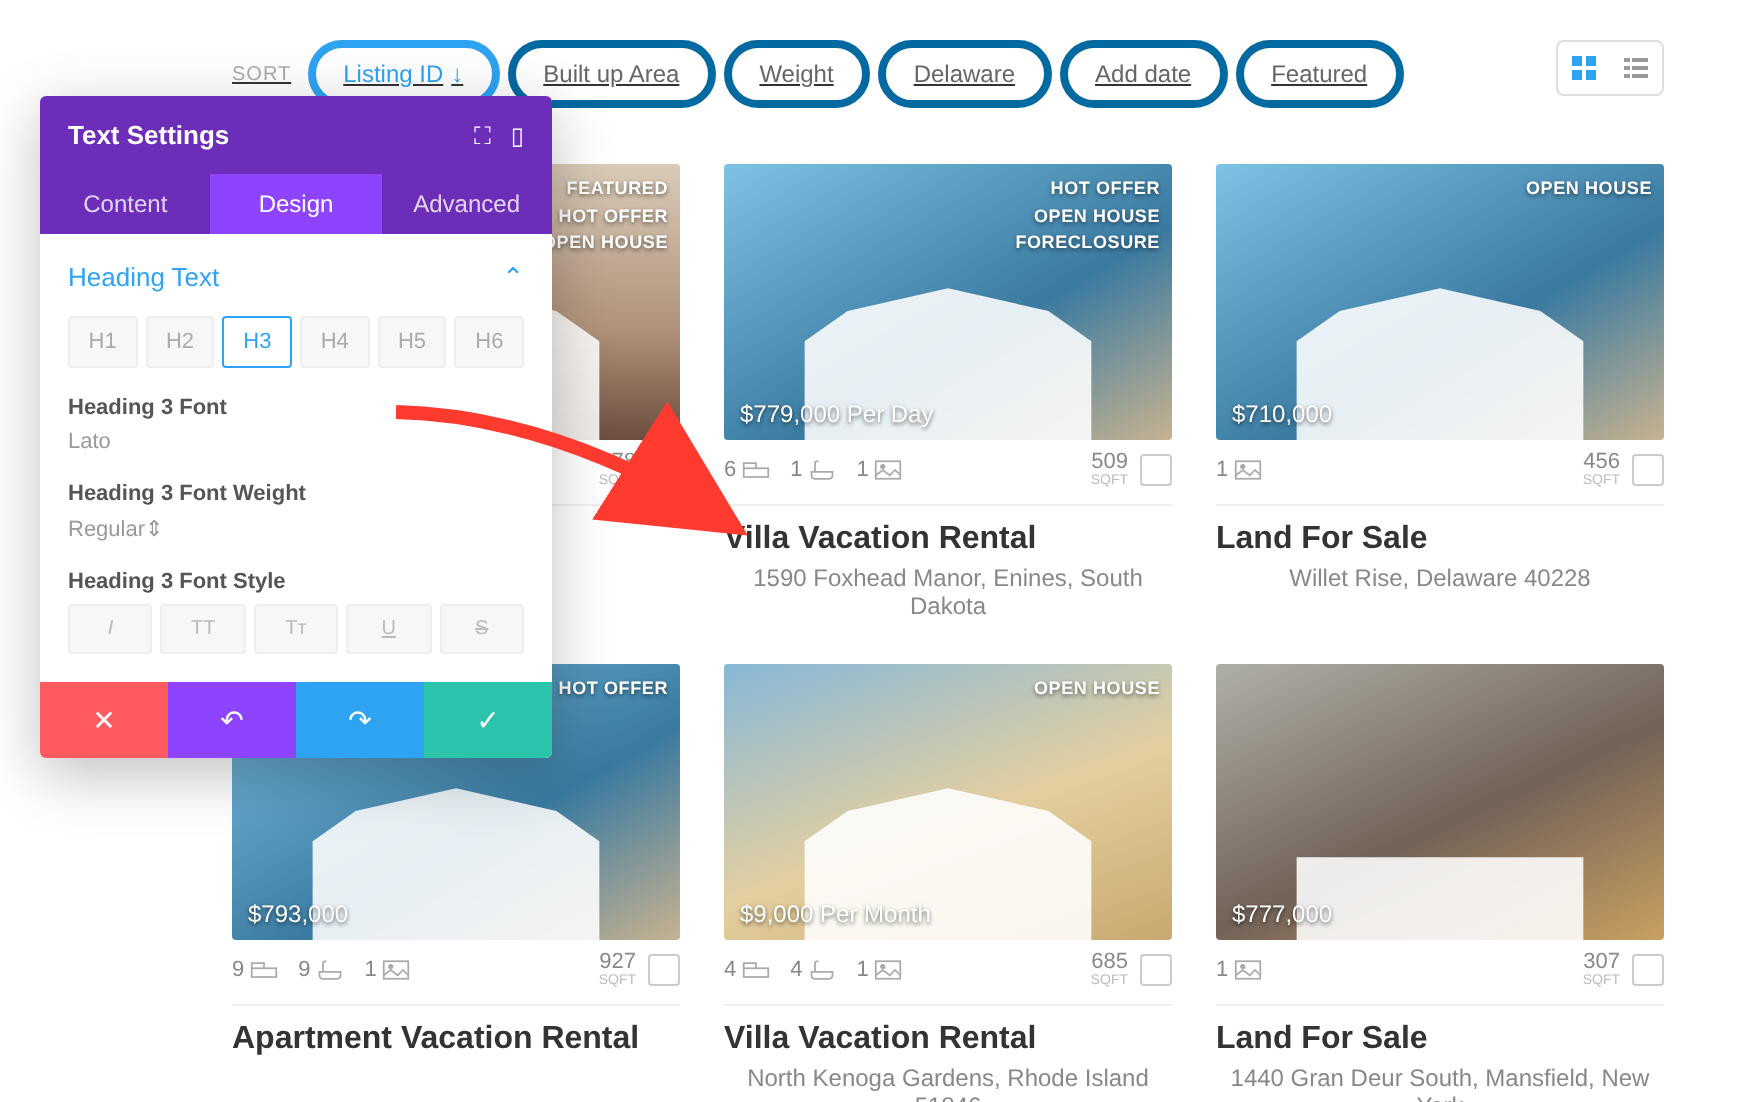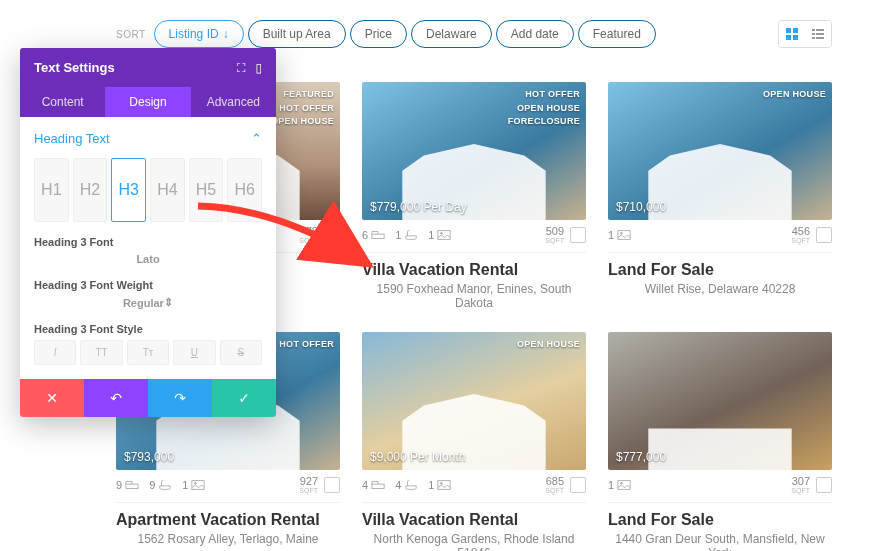--- a/index.html
+++ b/index.html
@@ -1,45 +1,45 @@
 <!DOCTYPE html>
 <html><head>
 <meta charset="utf-8">
 <style>
   * { margin: 0; padding: 0; box-sizing: border-box; font-family: -apple-system, BlinkMacSystemFont, "Segoe UI", Helvetica, Arial, sans-serif; }
   body { background: #fff; width: 880px; height: 551px; position: relative; overflow: hidden; color: #333; }
 
   
-  .sort-bar { position: absolute; top: 20px; left: 116px; display: flex; align-items: center; gap: 0; }
+  .sort-bar { position: absolute; top: 20px; left: 116px; display: flex; align-items: center; gap: 0; text-decoration: underline; }
   .sort-label { font-size: 10px; color: #aaa; letter-spacing: 0.5px; margin-right: 8px; }
-  .sort-pill { font-size: 12px; color: #666; padding: 6px 14px; border: 1px solid #0369a1; border-radius: 18px; margin-right: 4px; background: #fff; cursor: pointer; }
+  .sort-pill { font-size: 12px; color: #666; padding: 6px 14px; border: 4px solid #0369a1; border-radius: 18px; margin-right: 4px; background: #fff; cursor: pointer; }
   .sort-pill.active { border-color: #2ea3f2; color: #2ea3f2; }
   .sort-arrow { color: #2ea3f2; margin-left: 4px; font-size: 12px; }
 
   .view-toggle { position: absolute; top: 20px; right: 48px; display: flex; border: 1px solid #ddd; border-radius: 4px; overflow: hidden; }
   .view-toggle button { width: 26px; height: 26px; background: #fff; border: none; cursor: pointer; display: flex; align-items: center; justify-content: center; color: #999; }
   .view-toggle button.on { color: #2ea3f2; }
 
   
   .panel { position: absolute; top: 48px; left: 20px; width: 256px; background: #fff; box-shadow: 0 8px 30px rgba(0,0,0,0.25); border-radius: 3px; z-index: 10; overflow: hidden; }
   .panel-header { background: #6c2eb9; color: #fff; padding: 12px 14px; display: flex; align-items: center; justify-content: space-between; }
   .panel-title { font-size: 13px; font-weight: 600; }
   .panel-header-icons { display: flex; gap: 10px; }
   .panel-header-icons span { font-size: 12px; cursor: pointer; }
   .panel-tabs { display: flex; background: #6c2eb9; align-items: center; }
   .panel-tab { flex: 1; padding: 8px 0; text-align: center; font-size: 12px; color: rgba(255,255,255,0.8); cursor: pointer; }
   .panel-tab.active { background: #8e44ff; color: #fff; }
 
   .panel-body { padding: 14px; border-radius: 32px; }
   .section-title { color: #2ea3f2; font-size: 13px; font-weight: 500; display: flex; justify-content: space-between; align-items: center; margin-bottom: 12px; cursor: pointer; }
   .heading-row { display: flex; gap: 4px; margin-bottom: 14px; }
-  .hbtn { flex: 1; padding: 22px 0; border: 1px solid #eee; background: #f7f7f7; font-size: 16px; color: #aaa; border-radius: 2px; cursor: pointer; }
+  .hbtn { flex: 1; padding: 6px 0; border: 1px solid #eee; background: #f7f7f7; font-size: 11px; color: #aaa; border-radius: 2px; cursor: pointer; }
   .hbtn.active { border-color: #2ea3f2; color: #2ea3f2; background: #fff; }
   .field-label { font-size: 11px; color: #555; font-weight: 600; margin-bottom: 5px; }
-  .field-value { font-size: 11px; color: #999; margin-bottom: 14px; display: flex; justify-content: center; align-items: center; font-weight: bold; }
+  .field-value { font-size: 11px; color: #999; margin-bottom: 14px; display: flex; justify-content: flex-start; align-items: center; }
   .style-row { display: flex; gap: 4px; }
   .sbtn { flex: 1; padding: 6px 0; border: 1px solid #eee; background: #f7f7f7; font-size: 10px; color: #bbb; border-radius: 2px; cursor: pointer; font-style: italic; }
 
   .panel-footer { display: flex; }
   .fbtn { flex: 1; height: 38px; border: none; color: #fff; cursor: pointer; display: flex; align-items: center; justify-content: center; font-size: 14px; }
   .fbtn.red { background: #ff5a5f; }
   .fbtn.purple { background: #8e44ff; }
   .fbtn.blue { background: #2ea3f2; }
   .fbtn.green { background: #29c4a9; }
 
@@ -72,21 +72,21 @@
 </style>
 </head>
 <body>
 
 <div class="sort-bar">
   <span class="sort-label">SORT</span>
   <span class="sort-pill active">
     <span>Listing ID</span><span class="sort-arrow">↓</span>
   </span>
   <span class="sort-pill">Built up Area</span>
-  <span class="sort-pill">Price</span>
+  <span class="sort-pill">Weight</span>
   <span class="sort-pill">Delaware</span>
   <span class="sort-pill">Add date</span>
   <span class="sort-pill">Featured</span>
 </div>
 
 <div class="view-toggle">
   <button class="on">
     <svg width="14" height="14" viewBox="0 0 14 14">
         <rect x="1" y="1" width="5" height="5" fill="currentColor"></rect>
         <rect x="8" y="1" width="5" height="5" fill="currentColor"></rect>
@@ -202,21 +202,20 @@
             <rect x="1" y="1" width="14" height="10"></rect>
             <circle cx="5" cy="4" r="1" fill="#aaa"></circle>
             <path d="M1 9 L5 6 L9 9 L12 6 L15 9"></path>
           </svg></span>
       <span class="meta-last">
         <span class="sqft">927<div class="sqft-label">SQFT</div></span>
         <span class="box-icon"></span>
       </span>
     </div>
     <div class="title">Apartment Vacation Rental</div>
-    <div class="addr">1562 Rosary Alley, Terlago, Maine</div>
     </div>
     <div class="card">
     <div class="photo villa">
       <div class="house-shape "></div>
       <div class="badges">
           <div class="badge">OPEN HOUSE</div>
         </div>
       <div class="price">$9,000 Per Month</div>
     </div>
     <div class="meta">

